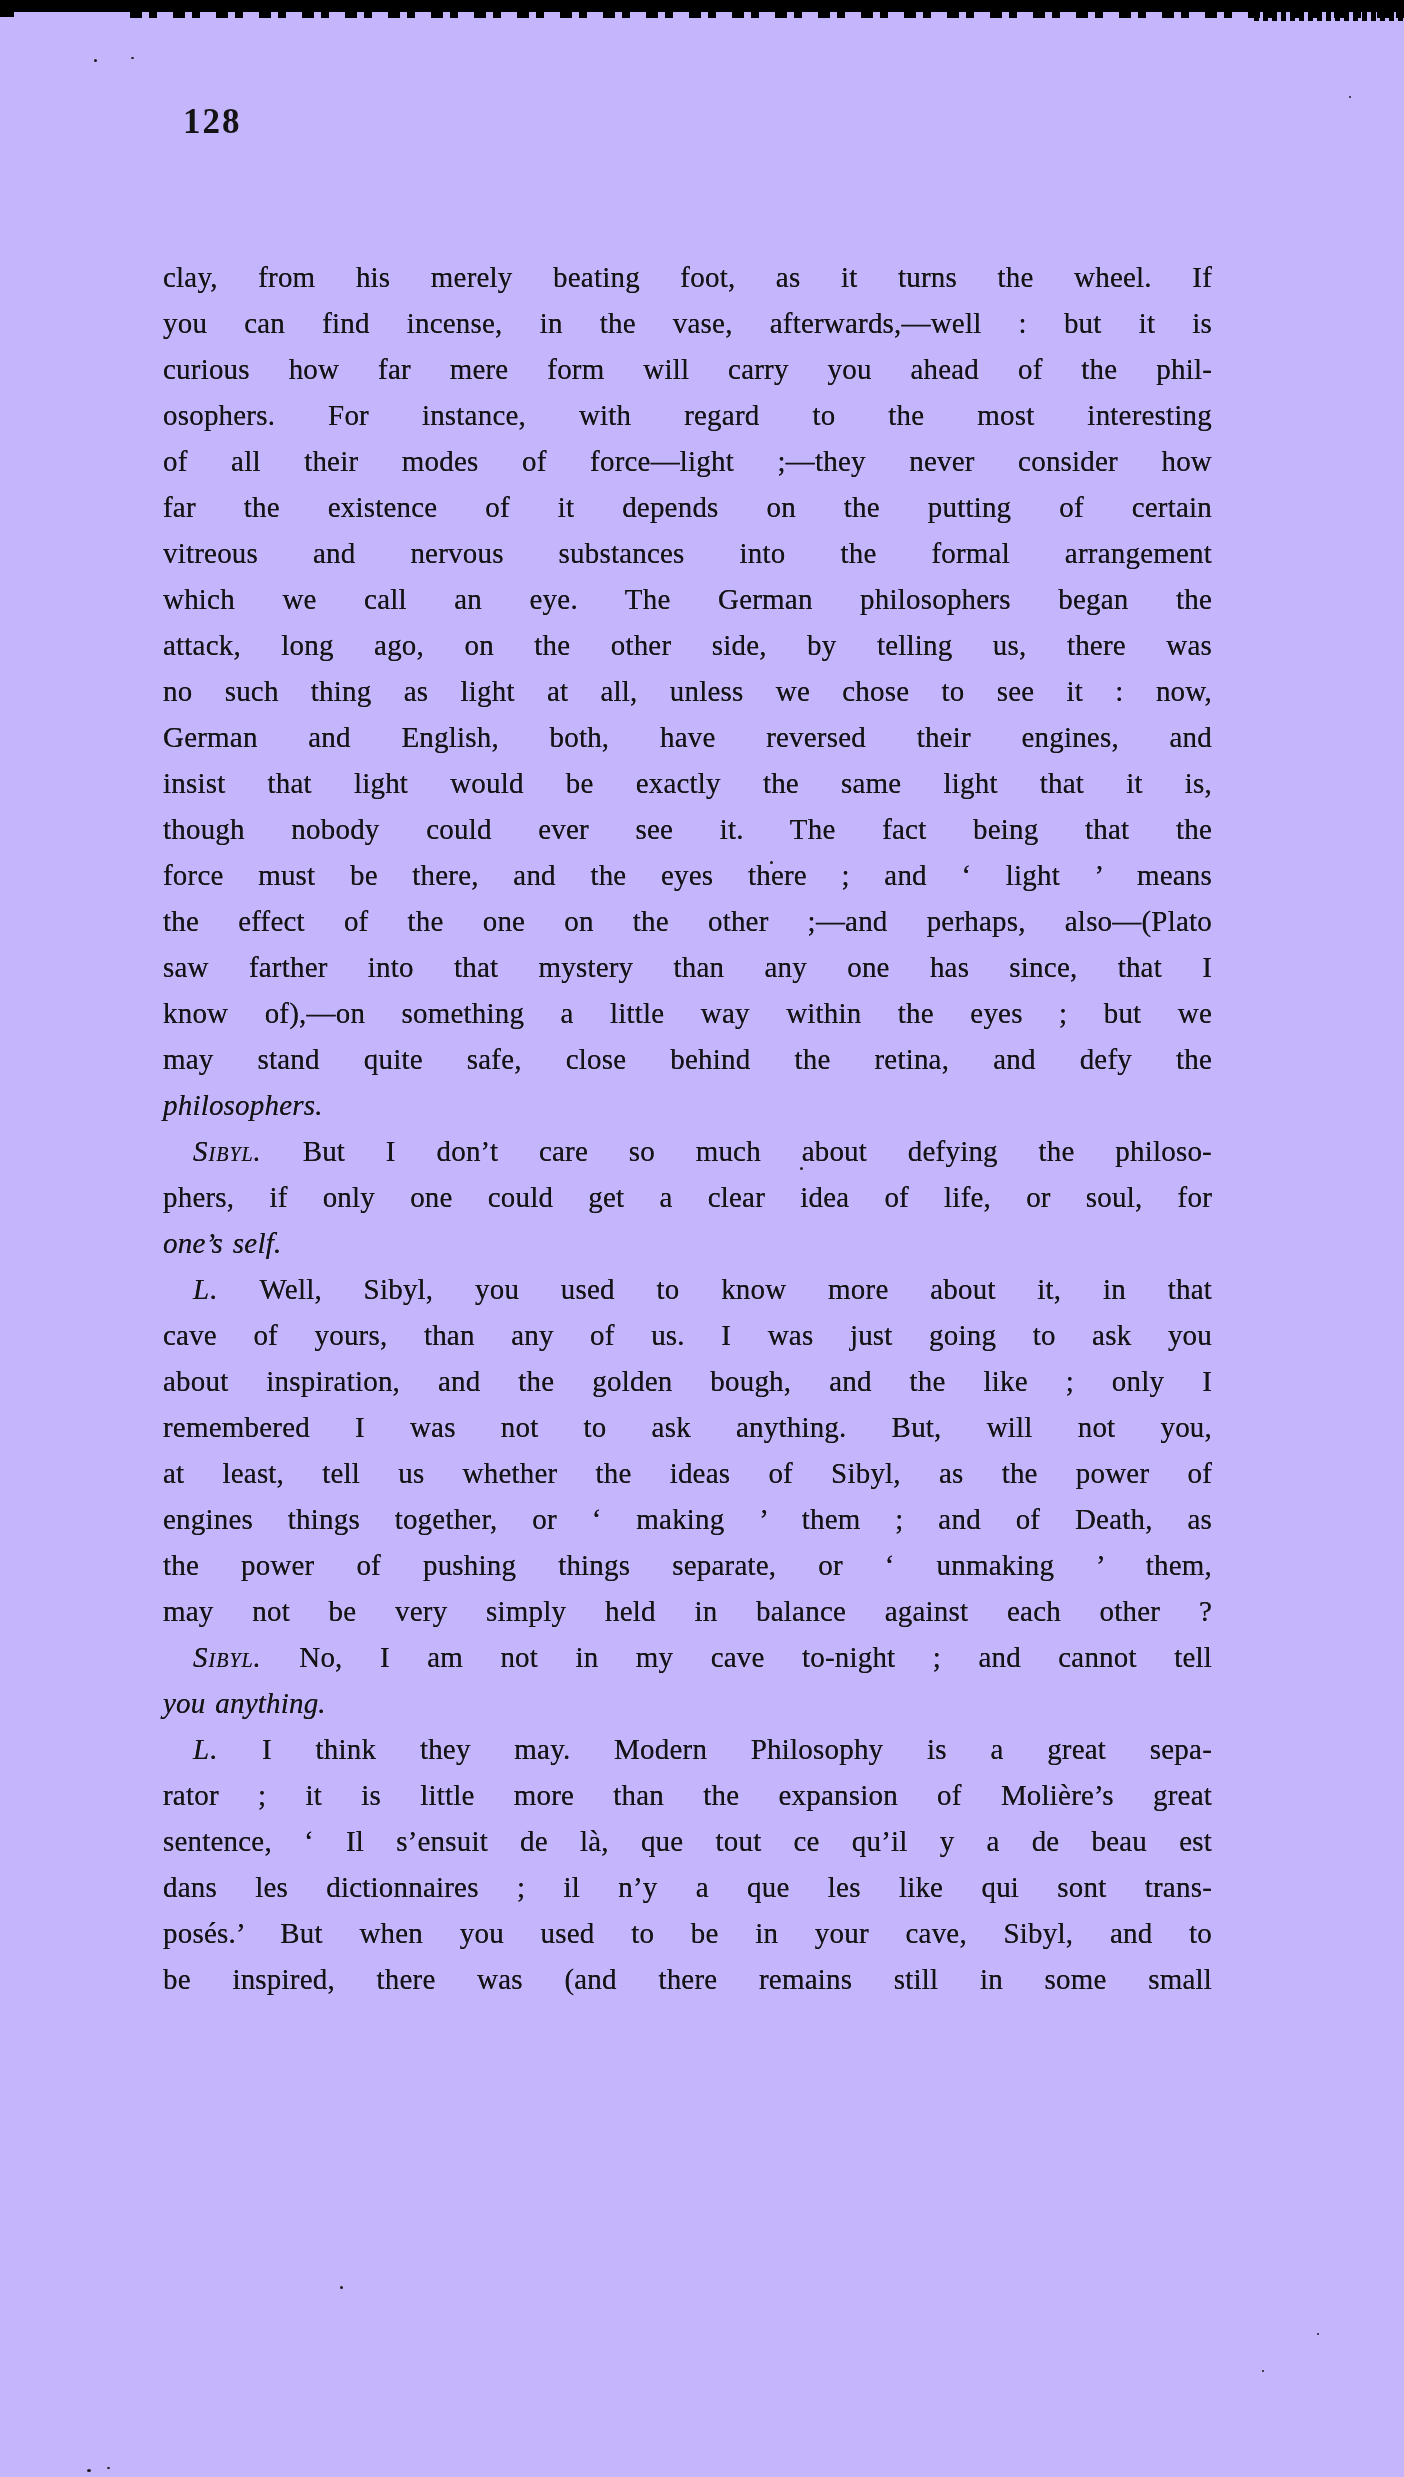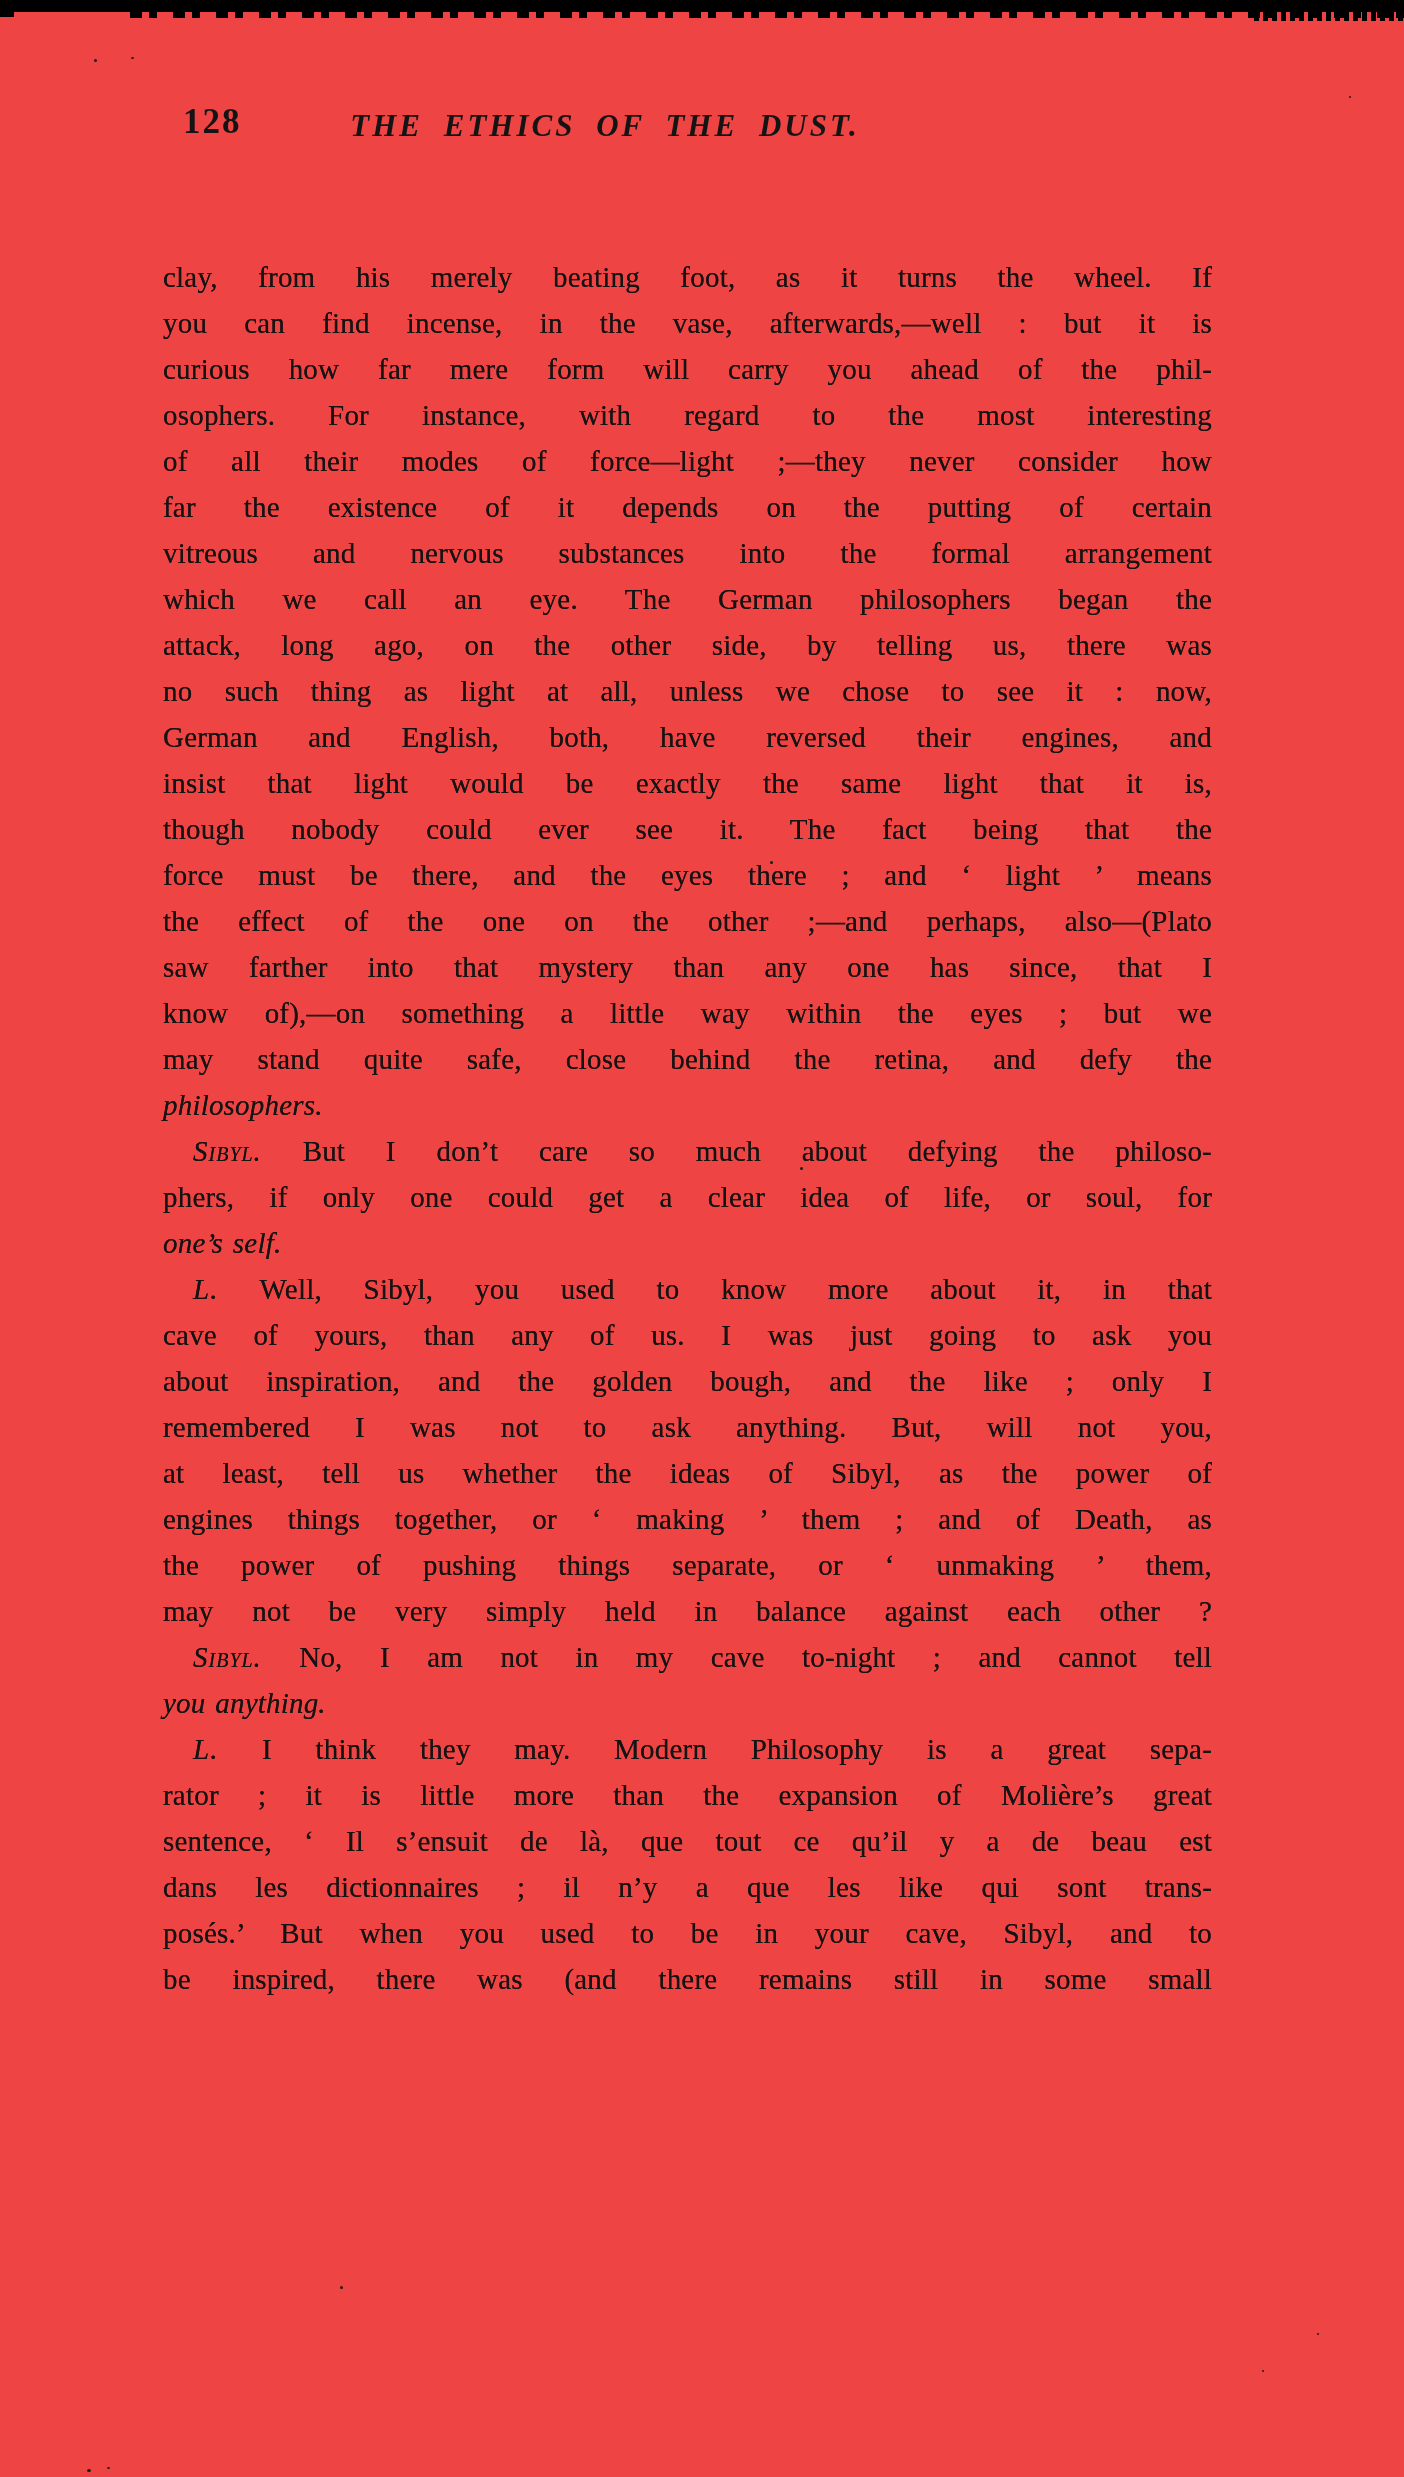--- a/index.html
+++ b/index.html
@@ -1,19 +1,19 @@
 <!DOCTYPE html>
 <html><head>
 <meta charset="utf-8">
 <style>
   html,body{margin:0;padding:0;background:#e8e8e8;}
   .page{
     position:relative;
     width:1404px;height:2477px;
-    background:#ef4444;
+    background:#c4b5fd;
     overflow:hidden;
     font-family:"Liberation Serif","DejaVu Serif",serif;
     color:#141414;
   }
   
   .topbar{position:absolute;top:0;left:0;width:1404px;height:12px;background:#000;}
   .topfrill{position:absolute;top:12px;left:130px;width:1274px;height:6px;
     background:repeating-linear-gradient(90deg,#000 0 12px,transparent 12px 19px,#000 19px 27px,transparent 27px 43px);}
   .topfrill2{position:absolute;top:12px;right:0;width:150px;height:9px;
     background:repeating-linear-gradient(90deg,#000 0 5px,transparent 5px 9px);}
@@ -45,21 +45,20 @@
 <body>
 
 <div class="page">
 
   <div class="topbar"></div>
   <div class="topfrill"></div>
   <div class="topfrill2"></div>
   <div class="topfrill3"></div>
 
   <div class="folio">128</div>
-  <div class="rhead">THE ETHICS OF THE DUST.</div>
 
   <div class="textblock">
 
     <div class="para">
       <div class="line">clay, from his merely beating foot, as it turns the wheel. If</div>
       <div class="line">you can find incense, in the vase, afterwards,—well : but it is</div>
       <div class="line">curious how far mere form will carry you ahead of the phil-</div>
       <div class="line">osophers. For instance, with regard to the most interesting</div>
       <div class="line">of all their modes of force—light ;—they never consider how</div>
       <div class="line">far the existence of it depends on the putting of certain</div>

